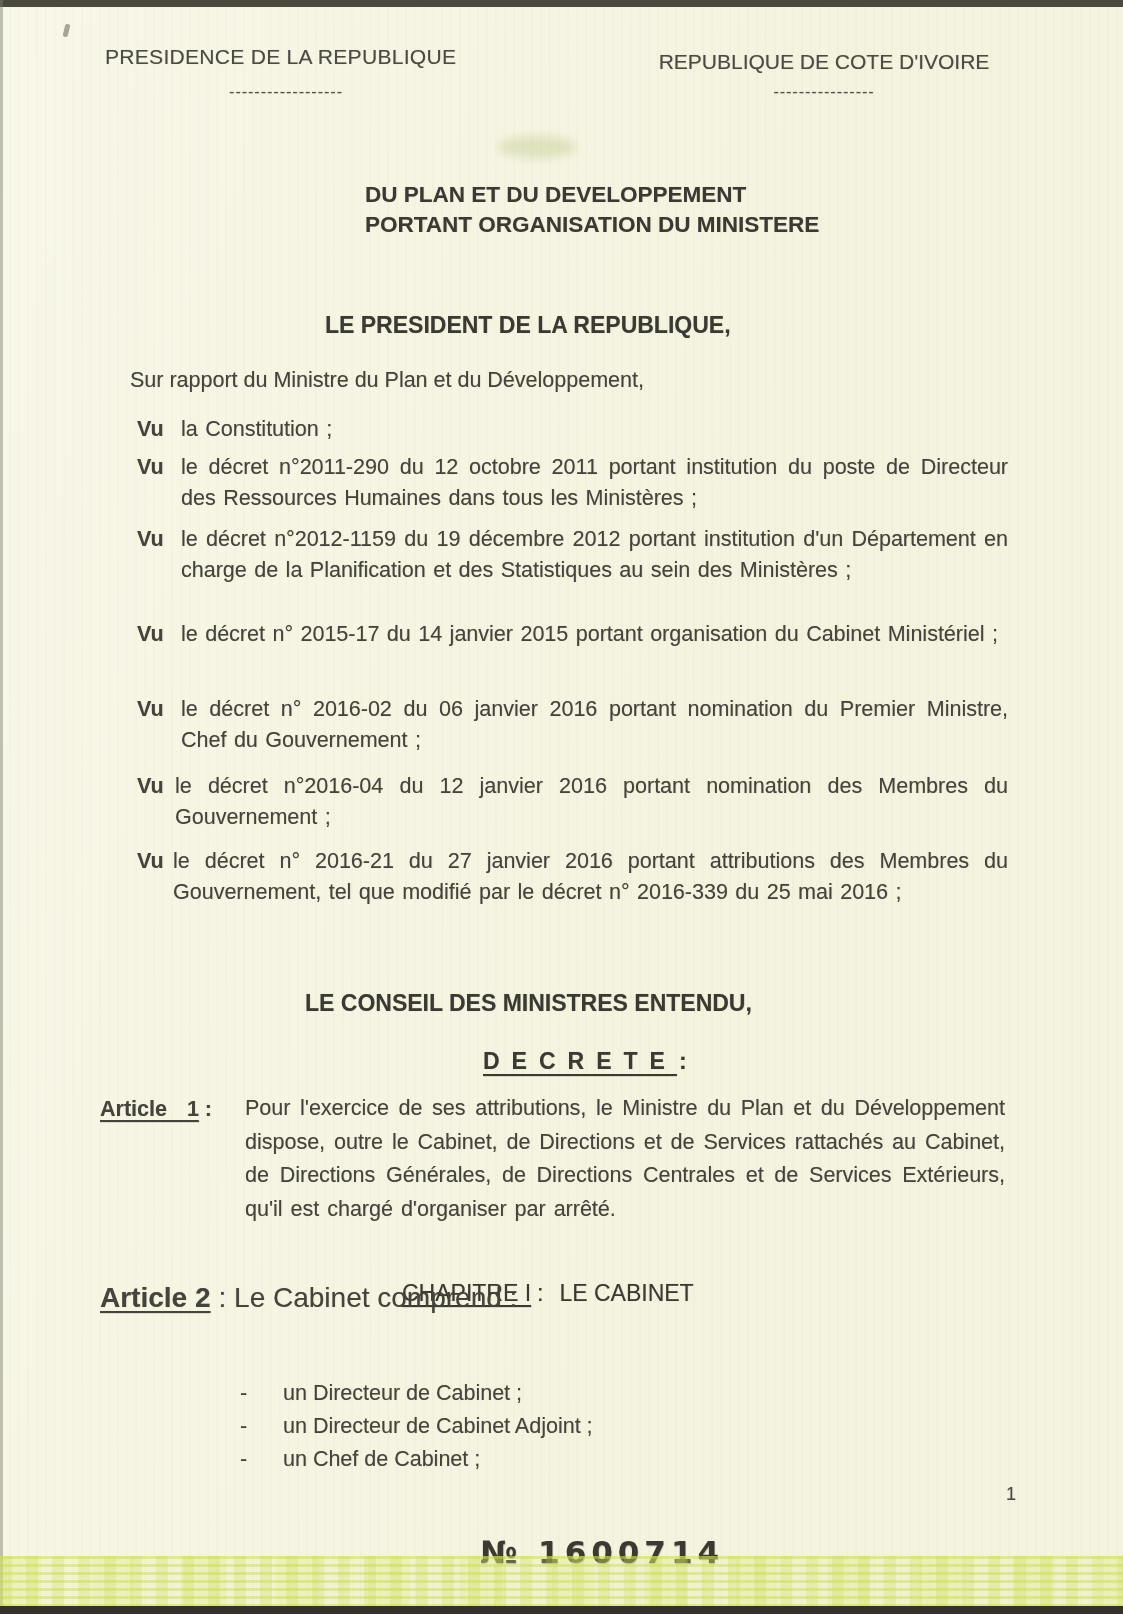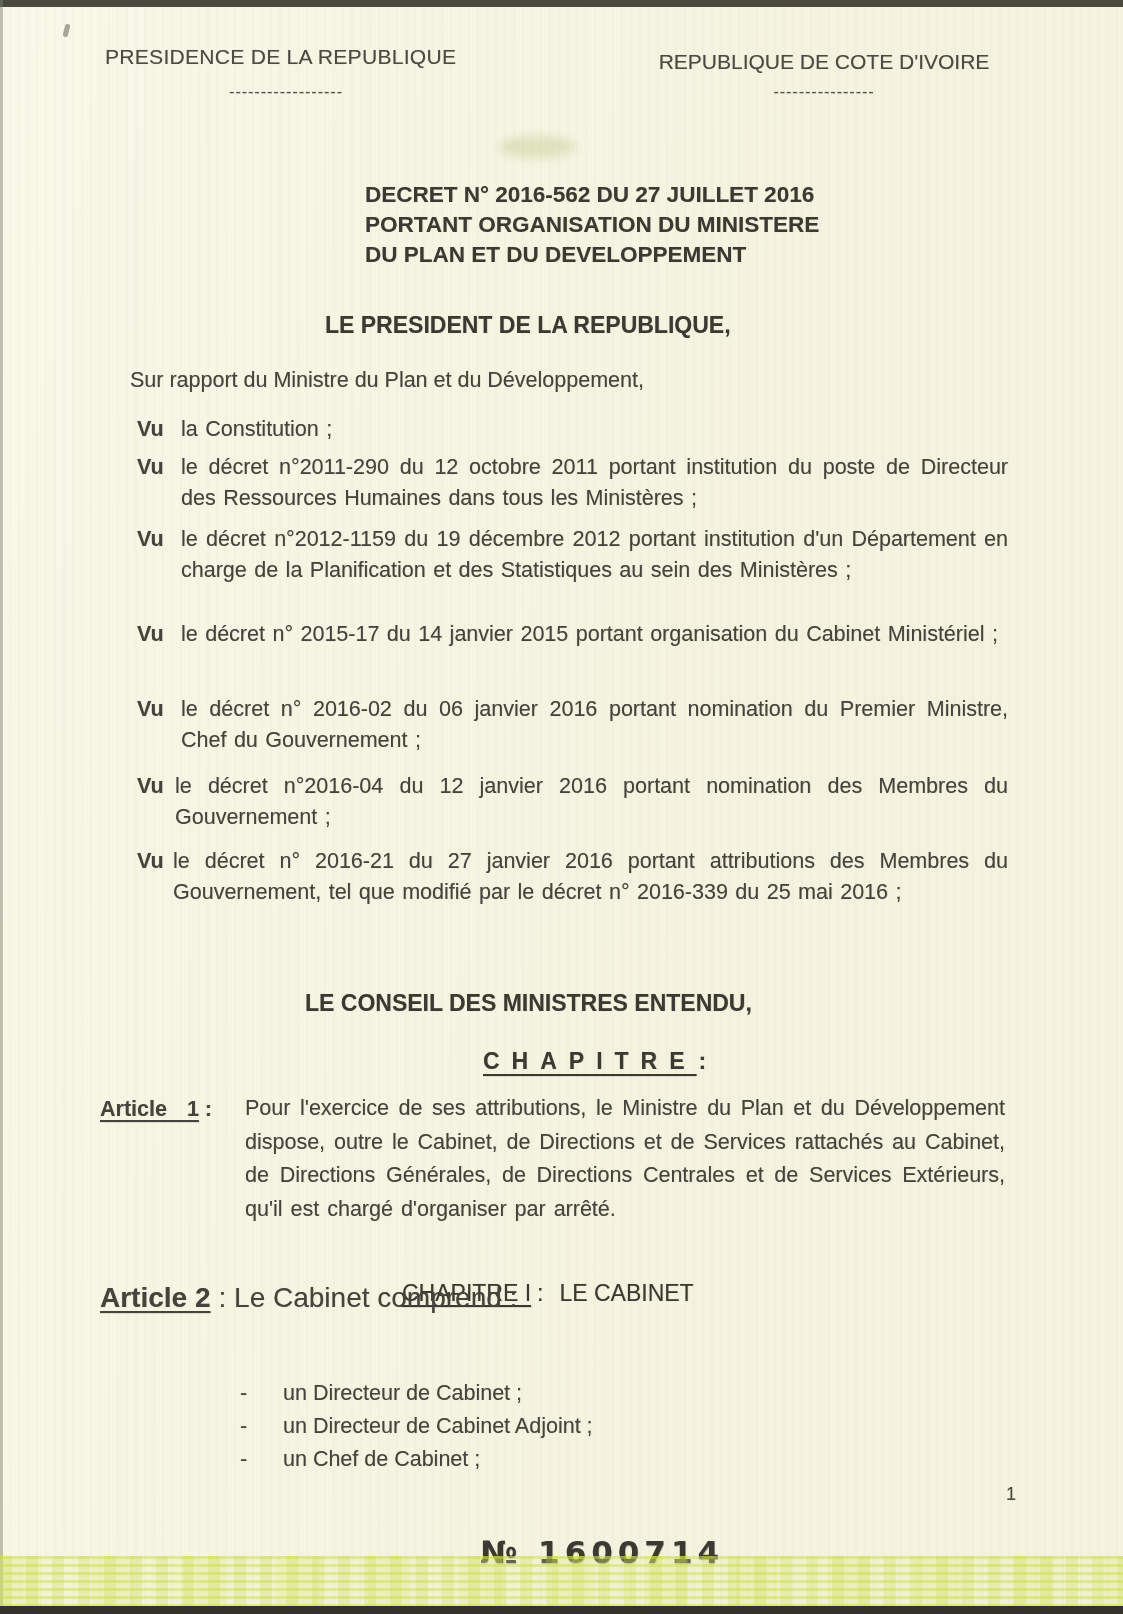--- a/index.html
+++ b/index.html
@@ -102,23 +102,22 @@
     <div class="t">PRESIDENCE DE LA REPUBLIQUE</div>
     <div class="hdr-dashes">------------------</div>
   </div>
 
   <div class="hdr-right scan-text">
     <div>REPUBLIQUE DE COTE D'IVOIRE</div>
     <div class="hdr-dashes">----------------</div>
   </div>
 
   <div class="decree-title scan-text">
-    <div>DECRET N° 2016-562 DU 27 JUILLET 2016</div>
+    <div>DU PLAN ET DU DEVELOPPEMENT</div>
     <div>PORTANT ORGANISATION DU MINISTERE</div>
-    <div>DU PLAN ET DU DEVELOPPEMENT</div>
   </div>
 
   <div class="president scan-text">LE PRESIDENT DE LA REPUBLIQUE,</div>
 
   <div class="report scan-text">Sur rapport du Ministre du Plan et du Développement,</div>
 
   <div class="vu vu1 scan-text">
     <span class="lbl">Vu</span>
     <span class="txt">la Constitution ;</span>
   </div>
@@ -143,21 +142,21 @@
     <span class="txt">le décret n°2016-04 du 12 janvier 2016 portant nomination des Membres du Gouvernement ;</span>
   </div>
   <div class="vu vu7 scan-text">
     <span class="lbl">Vu</span>
     <span class="txt">le décret n° 2016-21 du 27 janvier 2016 portant attributions des Membres du Gouvernement, tel que modifié par le décret n° 2016-339 du 25 mai 2016 ;</span>
   </div>
 
   <div class="council scan-text">LE CONSEIL DES MINISTRES ENTENDU,</div>
 
   <div class="decrete scan-text">
-    <span class="word">CHAPITRE</span><span class="colon">:</span>
+    <span class="word">DECRETE</span><span class="colon">:</span>
   </div>
 
   <div class="art1-label scan-text">
     <span class="art-underline u">Article 1</span><span class="colon">:</span>
   </div>
   <div class="art1-text scan-text">Pour l'exercice de ses attributions, le Ministre du Plan et du Développement dispose, outre le Cabinet, de Directions et de Services rattachés au Cabinet, de Directions Générales, de Directions Centrales et de Services Extérieurs, qu'il est chargé d'organiser par arrêté.</div>
 
   <div class="chapter scan-text">
     <span class="art-underline">CHAPITRE I</span><span class="colon">:</span><span class="rest">LE CABINET</span>
   </div>

